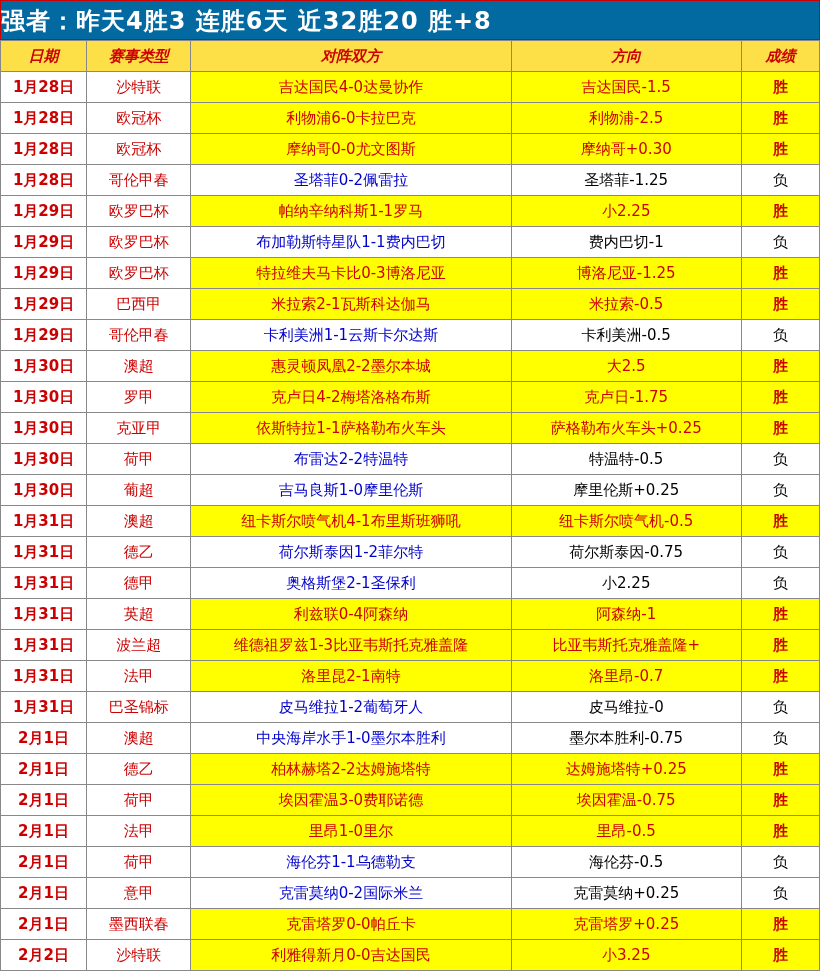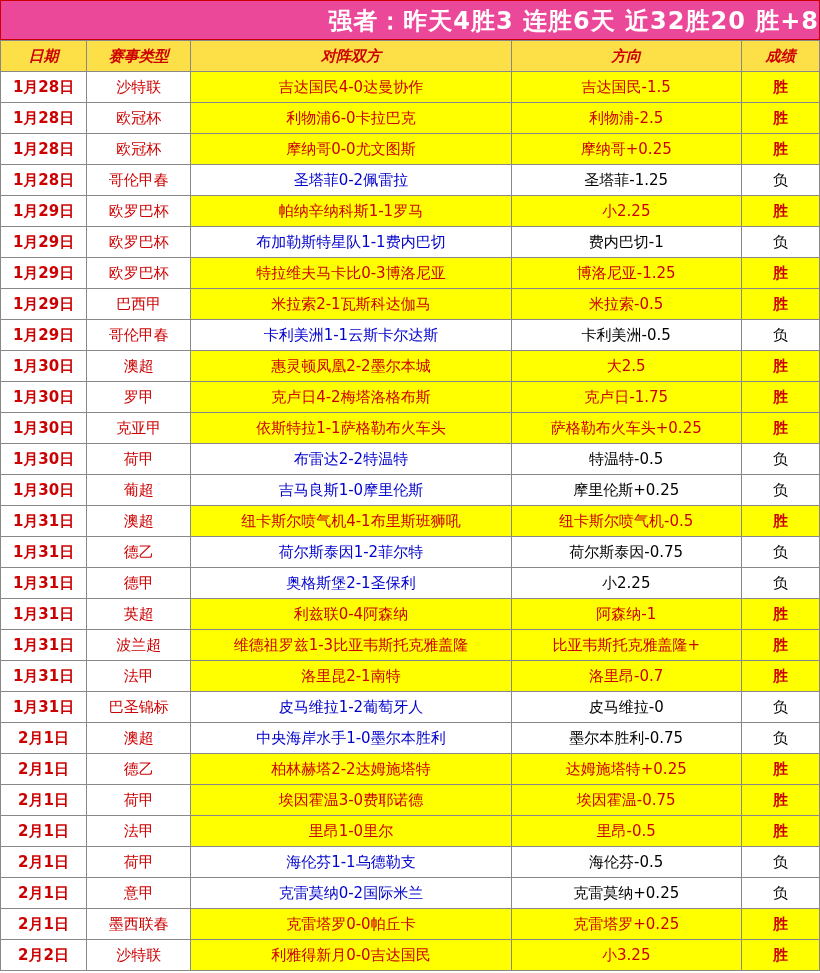--- a/index.html
+++ b/index.html
@@ -14,25 +14,25 @@
   }
   .sheet {
     width: 820px;
     height: 973px;
     box-sizing: border-box;
     background: #ffffff;
     display: flex;
     flex-direction: column;
   }
   .title-bar {
-    background: #ec4899;
+    background: #0369a1;
     color: #ffffff;
     font-size: 24px;
     font-weight: bold;
-    text-align: right;
+    text-align: left;
     height: 40px;
     line-height: 40px;
     letter-spacing: 1px;
     border: 1px solid #cc0000;
     box-sizing: border-box;
   }
   table.grid {
     border-collapse: collapse;
     width: 820px;
     table-layout: fixed;
@@ -109,21 +109,21 @@
           <td class="date">1月28日</td>
           <td class="league">欧冠杯</td>
           <td class="match">利物浦6-0卡拉巴克</td>
           <td class="pick">利物浦-2.5</td>
           <td class="result">胜</td>
         </tr>
         <tr class="win">
           <td class="date">1月28日</td>
           <td class="league">欧冠杯</td>
           <td class="match">摩纳哥0-0尤文图斯</td>
-          <td class="pick">摩纳哥+0.25</td>
+          <td class="pick">摩纳哥+0.30</td>
           <td class="result">胜</td>
         </tr>
         <tr class="lose">
           <td class="date">1月28日</td>
           <td class="league">哥伦甲春</td>
           <td class="match">圣塔菲0-2佩雷拉</td>
           <td class="pick">圣塔菲-1.25</td>
           <td class="result">负</td>
         </tr>
         <tr class="win">

